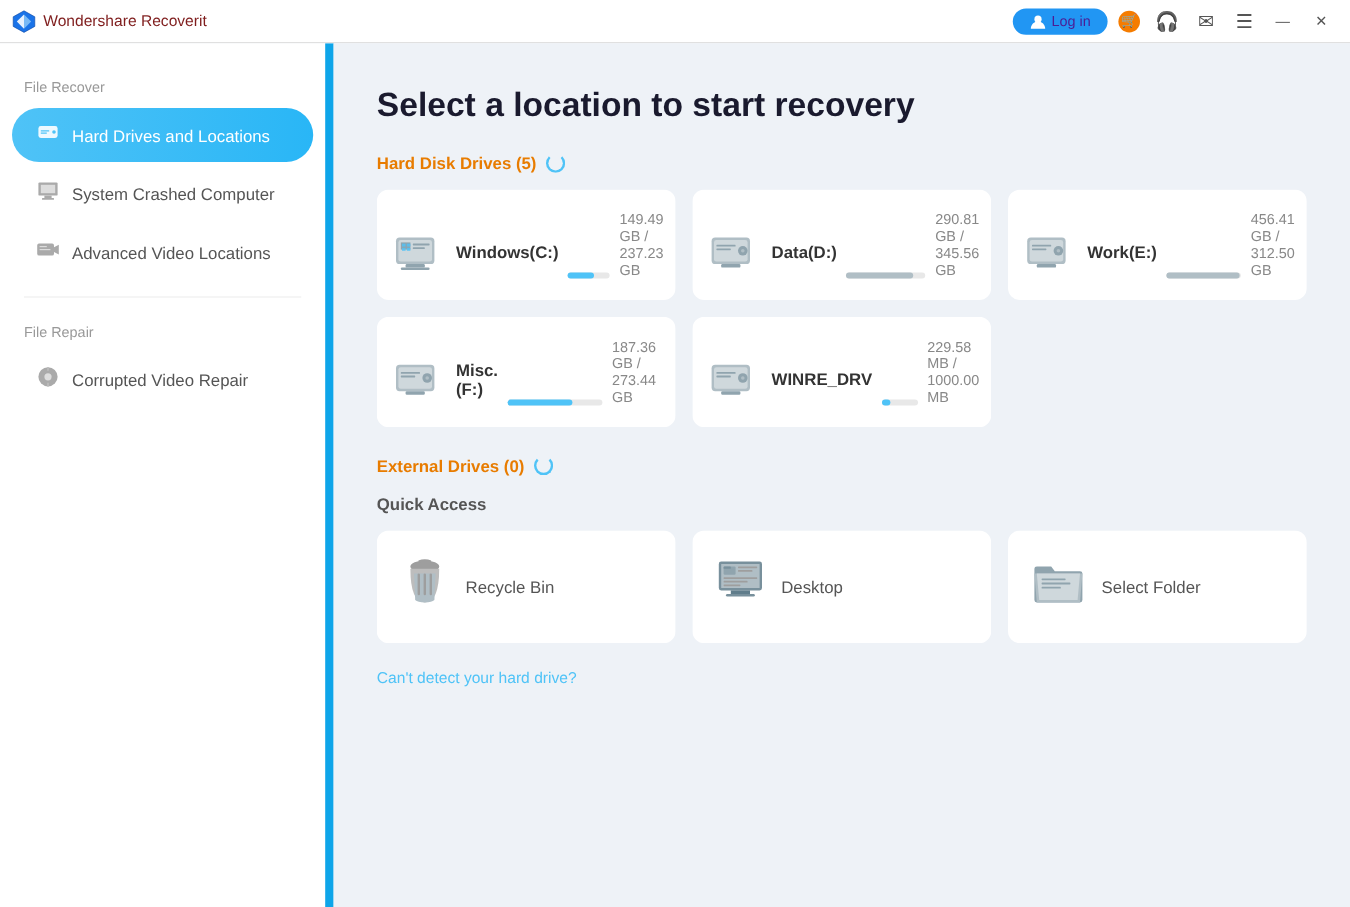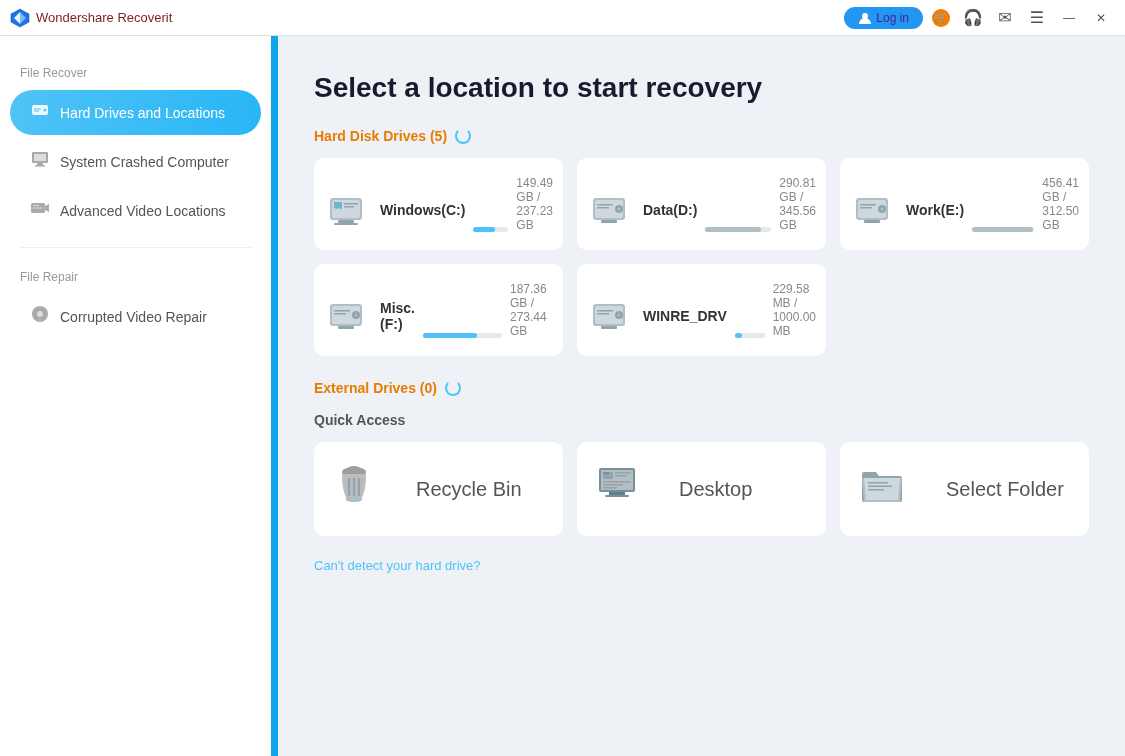--- a/index.html
+++ b/index.html
@@ -99,21 +99,21 @@
     .drive-size { font-size: 12px; color: #888; }
 
     
     .quick-grid { display: grid; grid-template-columns: repeat(3, 1fr); gap: 14px; }
     .quick-card {
       background: #fff; border-radius: 10px; padding: 20px 18px;
       display: flex; align-items: center; gap: 14px; cursor: pointer;
       border: 2px solid transparent; transition: border 0.2s;
     }
     .quick-icon { font-size: 32px; }
-    .quick-label { font-size: 20px; font-weight: 500; color: #555; margin-left: 28px; }
+    .quick-label { font-size: 14px; font-weight: 500; color: #555; }
 
     
     .bottom-link { margin-top: 20px; text-align: left; }
     .bottom-link a { color: #4fc3f7; font-size: 13px; text-decoration: none; }
   </style>
 </head>
 <body>
 
 <div class="titlebar">
   <div class="titlebar-logo">

